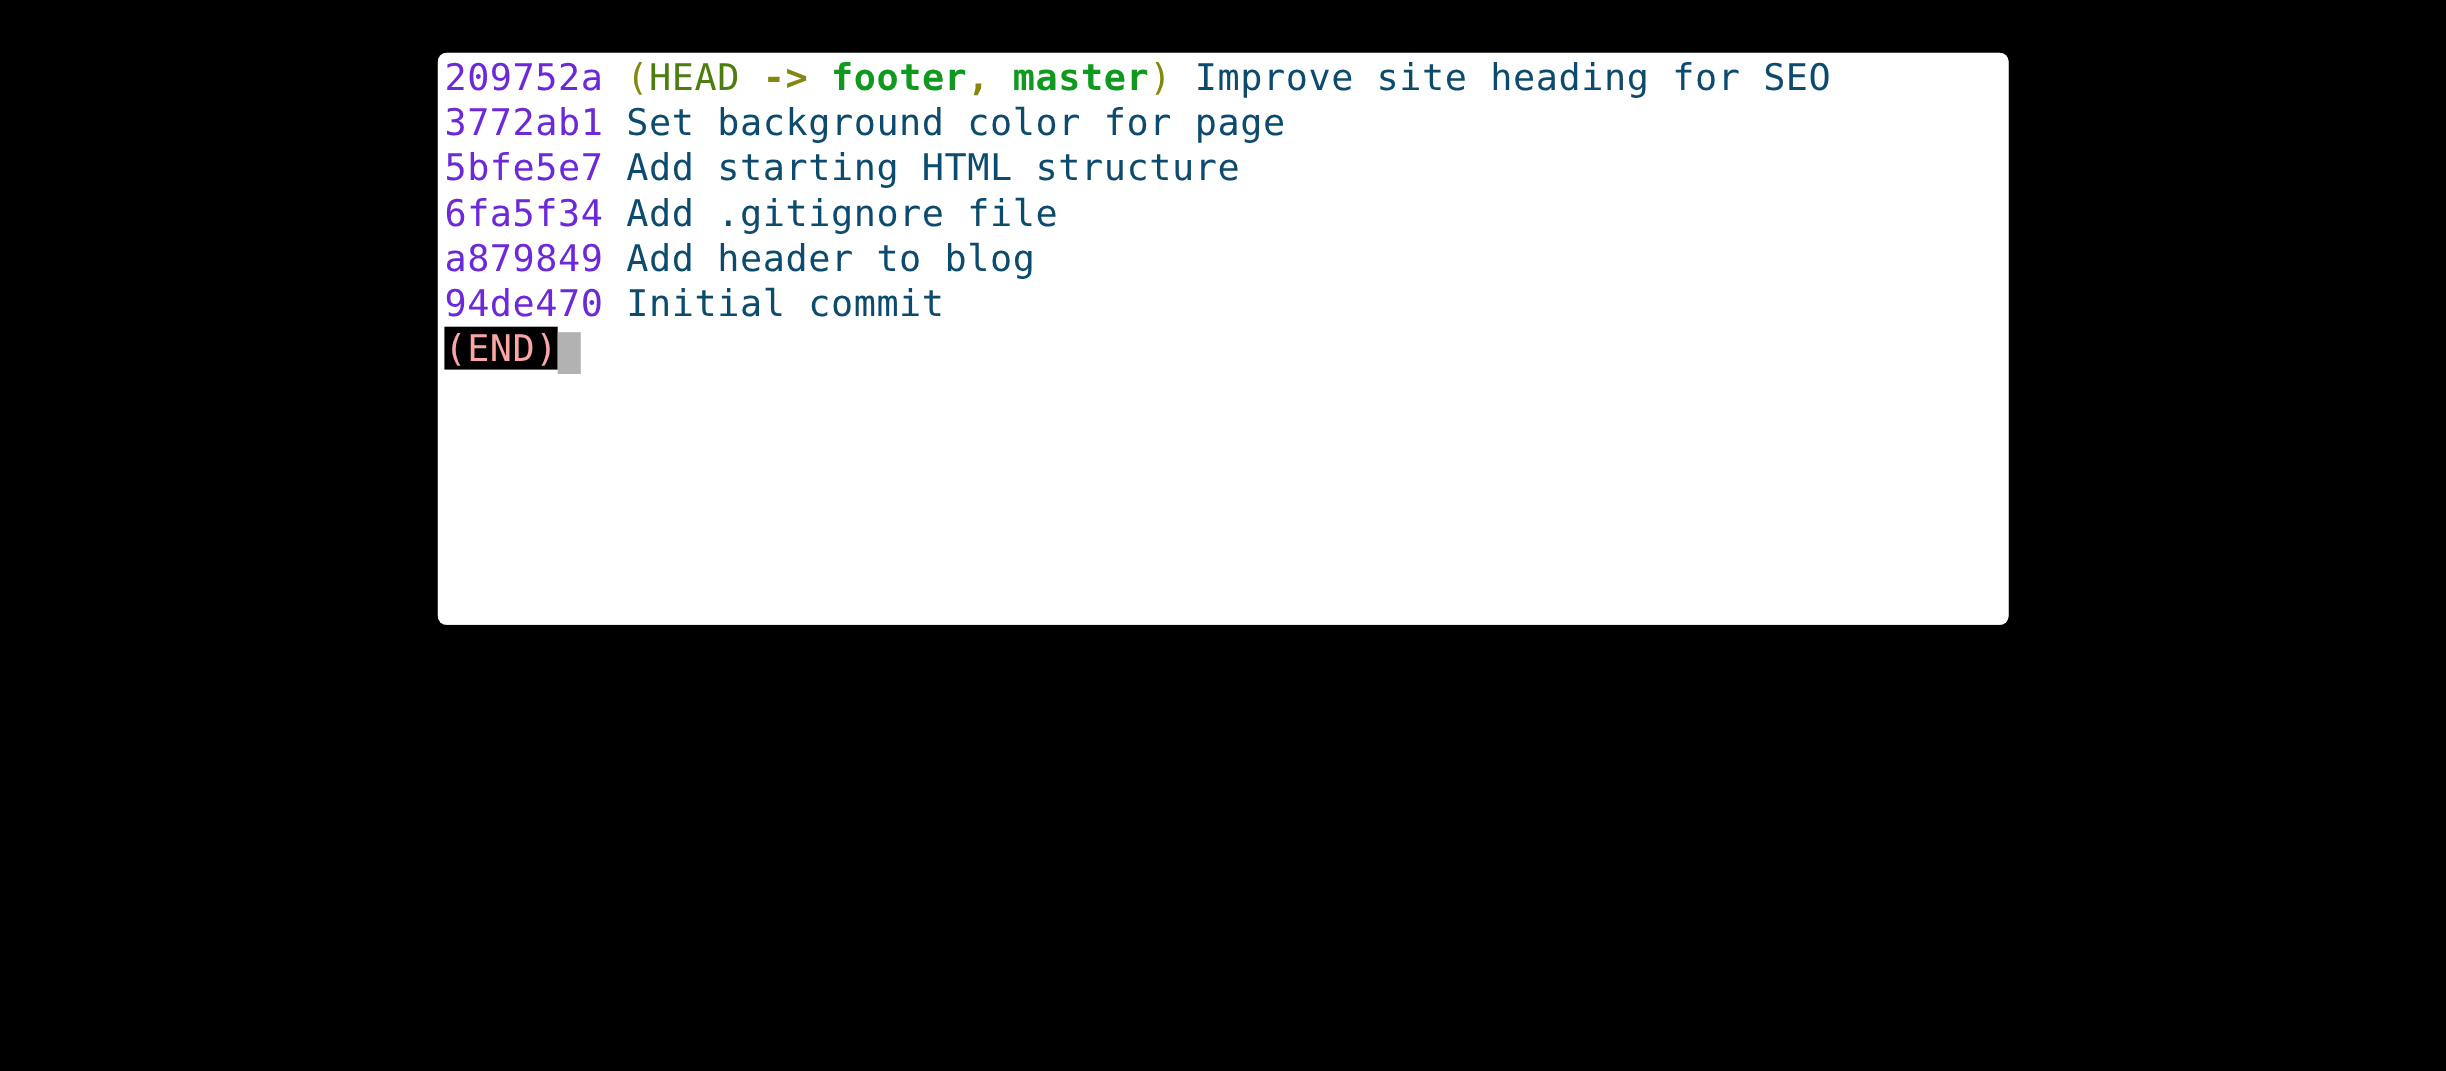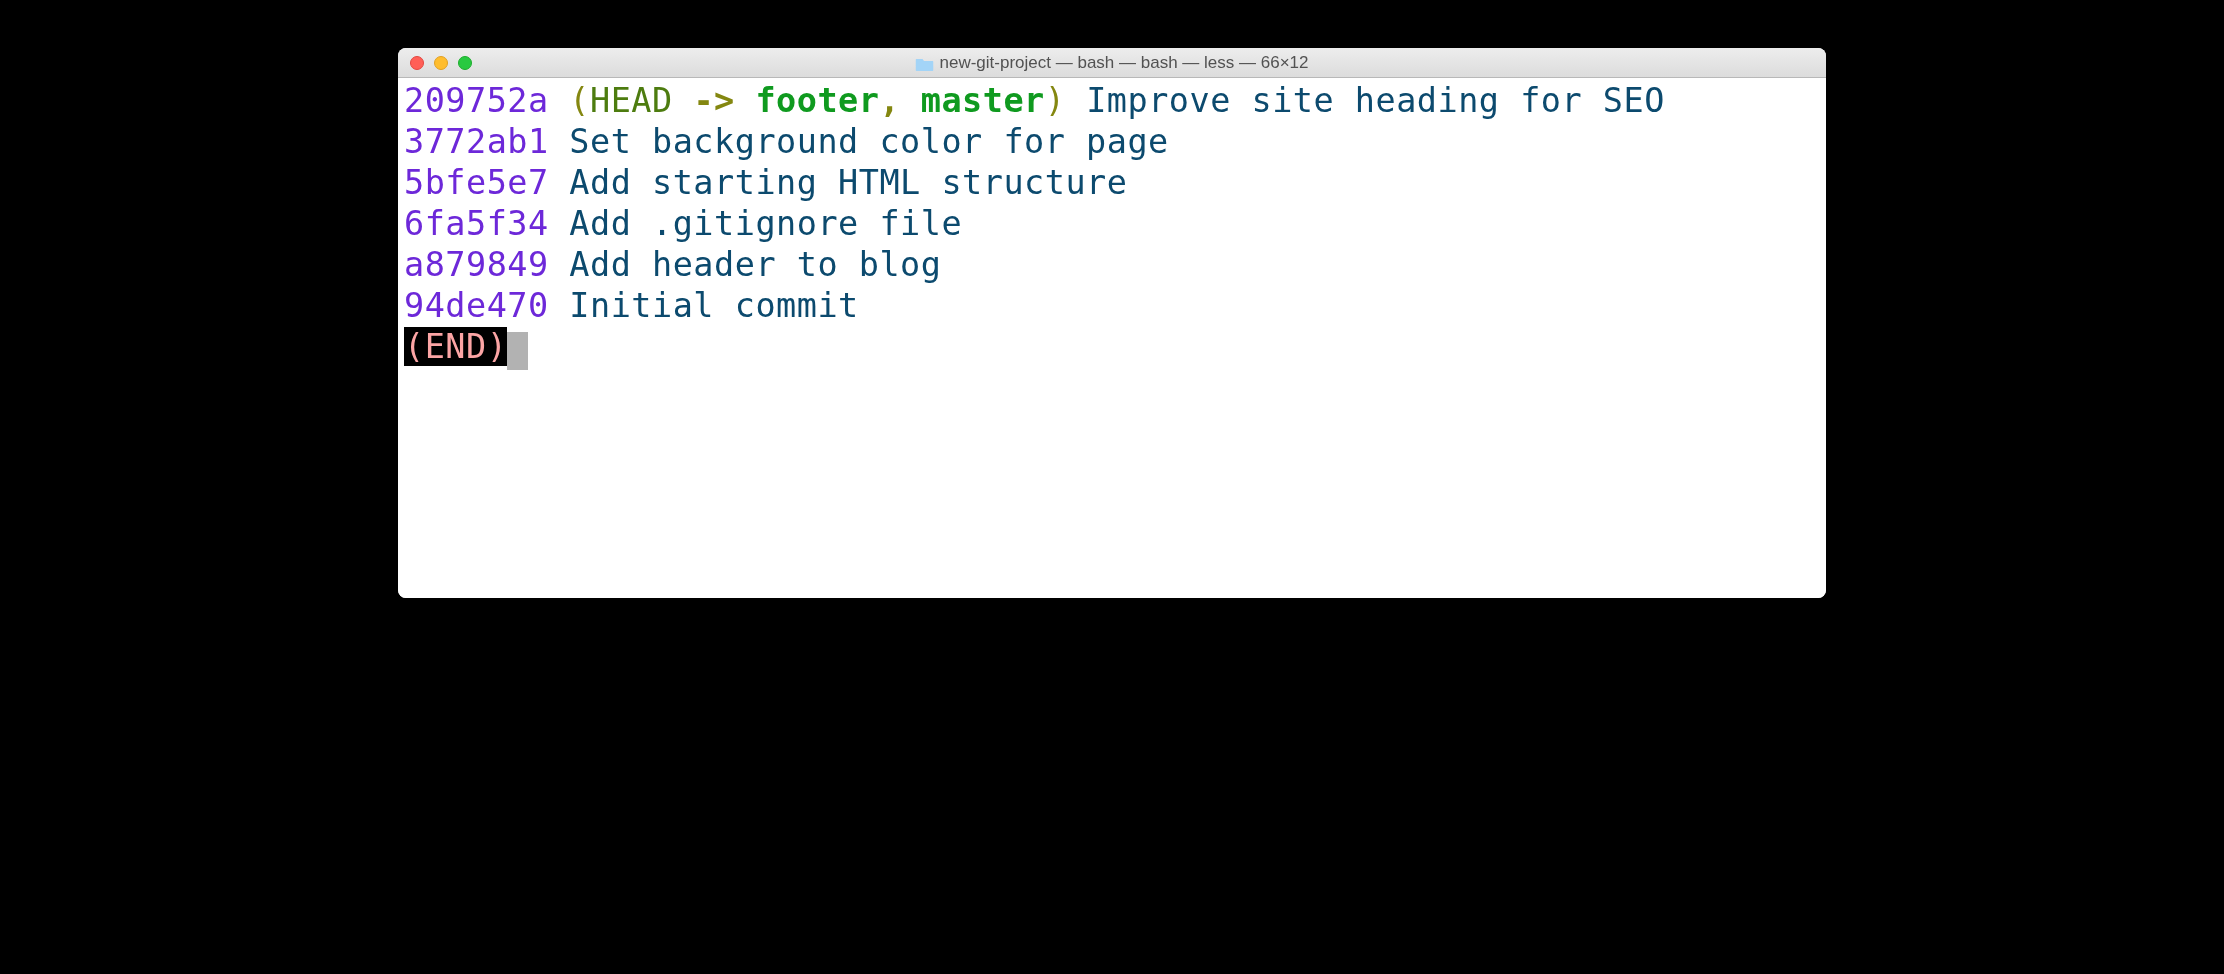--- a/index.html
+++ b/index.html
@@ -86,29 +86,14 @@
       height: 38px;
       vertical-align: text-bottom;
       margin-bottom: -4px;
     }
     .log-line { display: block; }
   </style>
 </head>
 <body>
 
 <div class="window">
-  <div class="titlebar">
-    <div class="traffic-lights">
-      <div class="traffic-light tl-close"></div>
-      <div class="traffic-light tl-min"></div>
-      <div class="traffic-light tl-max"></div>
-    </div>
-    <div class="title-center">
-      <span class="folder-icon">
-        <svg viewBox="0 0 18 14" width="18" height="14">
-          <path d="M1 2 h6 l1.5 2 H17 a1 1 0 0 1 1 1 v8 a1 1 0 0 1 -1 1 H1 a1 1 0 0 1 -1 -1 V3 a1 1 0 0 1 1 -1 z" fill="#a3d4f7"></path>
-        </svg>
-      </span>
-      <span>new-git-project — bash — bash — less — 66×12</span>
-    </div>
-  </div>
   <div class="terminal-body"><span class="log-line"><span class="hash">209752a</span><span class="msg"> </span><span class="paren">(</span><span class="head">HEAD</span><span class="arrow"> -&gt; </span><span class="branch">footer</span><span class="comma">, </span><span class="branch">master</span><span class="paren">)</span><span class="msg"> </span><span class="msg">Improve site heading for SEO</span></span><span class="log-line"><span class="hash">3772ab1</span><span class="msg"> </span><span class="msg">Set background color for page</span></span><span class="log-line"><span class="hash">5bfe5e7</span><span class="msg"> </span><span class="msg">Add starting HTML structure</span></span><span class="log-line"><span class="hash">6fa5f34</span><span class="msg"> </span><span class="msg">Add .gitignore file</span></span><span class="log-line"><span class="hash">a879849</span><span class="msg"> </span><span class="msg">Add header to blog</span></span><span class="log-line"><span class="hash">94de470</span><span class="msg"> </span><span class="msg">Initial commit</span></span><span class="log-line"><span class="end-marker">(END)</span><span class="cursor-block"></span></span></div>
 </div>
 
 </body></html>

